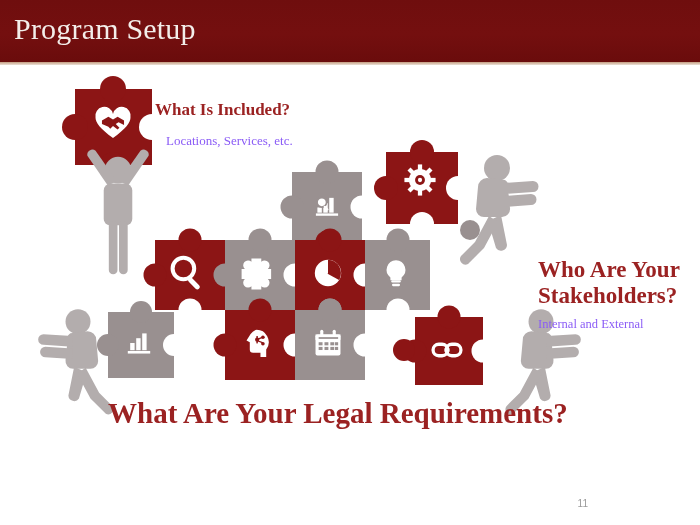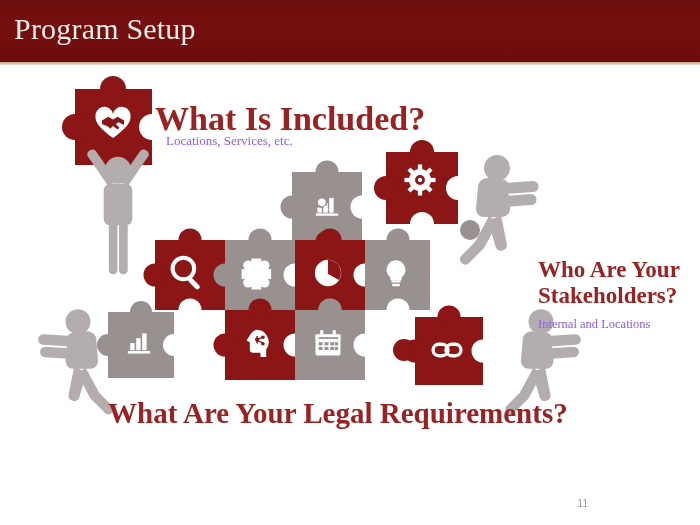--- a/index.html
+++ b/index.html
@@ -48,21 +48,21 @@
     line-height:1.12;
   }
   .sub-black{
     position:absolute;
     color:#8b5cf6;
     font-size:13px;
     font-family:"Liberation Serif", serif;
     white-space:nowrap;
   }
 
-  #h-included{ left:155px; top:100px; font-size:34px; }
+  #h-included{ left:155px; top:100px; font-size:17px; }
   #s-included{ left:166px; top:133px; }
 
   #h-stakeholders{ left:538px; top:257px; font-size:23px; white-space:normal; width:165px; }
   #s-stakeholders{ left:538px; top:317px; font-size:12.5px; }
 
   #h-legal{ left:108px; top:397px; font-size:29px; }
   #s-legal{ left:108px; top:433px; }
 
   #page-number{
     position:absolute;right:24px;bottom:16px;
@@ -348,18 +348,18 @@
           <use href="#fig-push"></use>
         </g>
       </g>
     </svg>
   </div>
 
   <div class="h-red" id="h-included">What Is Included?</div>
   <div class="sub-black" id="s-included">Locations, Services, etc.</div>
 
   <div class="h-red" id="h-stakeholders">Who Are Your Stakeholders?</div>
-  <div class="sub-black" id="s-stakeholders">Internal and Locations</div>
+  <div class="sub-black" id="s-stakeholders">Internal and External</div>
 
   <div class="h-red" id="h-legal">What Are Your Legal Requirements?</div>
 
   <div id="page-number">11</div>
 </div>
 
 </body></html>

